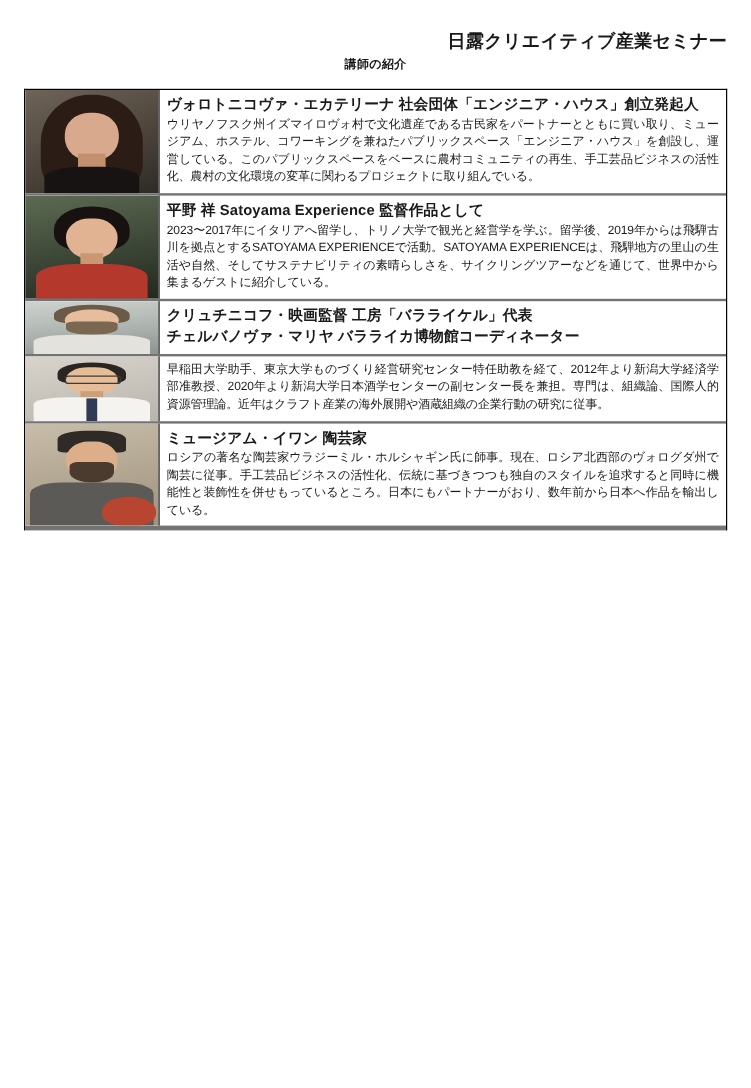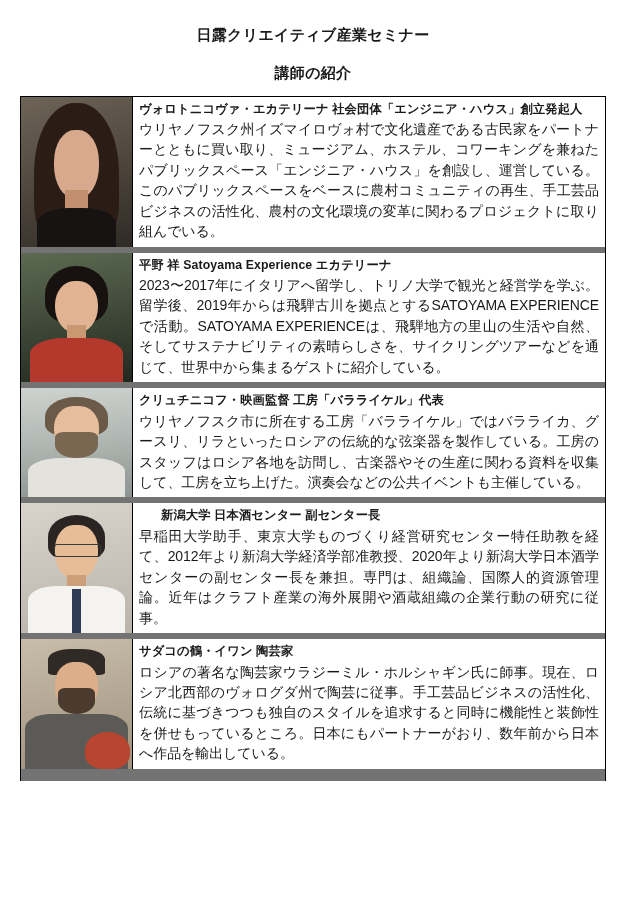--- a/index.html
+++ b/index.html
@@ -16,44 +16,44 @@
   }
   .page {
     width: 626px;
     height: 907px;
     box-sizing: border-box;
     padding: 24px 20px 10px 20px;
     display: flex;
     flex-direction: column;
   }
   .doc-title {
-    text-align: center;
+    text-align: right;
     font-weight: bold;
     font-size: 15px;
     line-height: 1.45;
     letter-spacing: 0.3px;
-    margin-bottom: 16px;
+    margin-bottom: 2px;
   }
   .doc-subtitle {
     text-align: center;
     font-weight: bold;
-    font-size: 15px;
+    font-size: 10px;
     line-height: 1.45;
     letter-spacing: 0.3px;
     margin-bottom: 12px;
   }
   .table {
     border: 1px solid #000;
     border-bottom: none;
     width: 586px;
     box-sizing: border-box;
   }
   .row {
     display: flex;
-    border-bottom: 6px solid #737373;
+    border-bottom: 2px solid #737373;
     box-sizing: border-box;
   }
   .photo-cell {
     width: 112px;
     min-width: 112px;
     border-right: 1px solid #000;
     box-sizing: border-box;
     position: relative;
     overflow: hidden;
   }
@@ -72,21 +72,21 @@
     font-weight: bold;
     font-size: 12.3px;
     line-height: 1.42;
     letter-spacing: 0.1px;
     white-space: nowrap;
   }
   .name-line.indent {
     padding-left: 22px;
   }
   .bio {
-    font-size: 14px;
+    font-size: 10px;
     line-height: 1.46;
     text-align: justify;
     text-justify: inter-character;
     margin-top: 1px;
     letter-spacing: -0.1px;
   }
 
   
   .p-bg { position:absolute; inset:0; }
   .p-el { position:absolute; }
@@ -168,72 +168,71 @@
       <div class="photo-cell">
         <div class="photo ph2">
           <div class="p-bg"></div>
             <div class="p-el hair"></div>
             <div class="p-el face"></div>
           <div class="p-el neck"></div>
             <div class="p-el body"></div>
         </div>
       </div>
       <div class="text-cell">
-        <div class="name-line">平野 祥  Satoyama Experience  エカテリーナ</div>
+        <div class="name-line">平野 祥  Satoyama Experience  監督作品として</div>
         <div class="bio">2023〜2017年にイタリアへ留学し、トリノ大学で観光と経営学を学ぶ。留学後、2019年からは飛騨古川を拠点とするSATOYAMA EXPERIENCEで活動。SATOYAMA EXPERIENCEは、飛騨地方の里山の生活や自然、そしてサステナビリティの素晴らしさを、サイクリングツアーなどを通じて、世界中から集まるゲストに紹介している。</div>
       </div>
     </div>
 
     <div class="row">
       <div class="photo-cell">
         <div class="photo ph3">
           <div class="p-bg"></div>
             <div class="p-el hair"></div>
             <div class="p-el face"></div>
           <div class="p-el beard"></div>
             <div class="p-el body"></div>
         </div>
       </div>
       <div class="text-cell">
         <div class="name-line">クリュチニコフ・映画監督  工房「バラライケル」代表</div>
-        <div class="bio">ウリヤノフスク市に所在する工房「バラライケル」ではバラライカ、グースリ、リラといったロシアの伝統的な弦楽器を製作している。工房のスタッフはロシア各地を訪問し、古楽器やその生産に関わる資料を収集して、工房を立ち上げた。演奏会などの公共イベントも主催している。</div>
+        <div class="name-line">チェルバノヴァ・マリヤ  バラライカ博物館コーディネーター</div>
       </div>
     </div>
 
     <div class="row">
       <div class="photo-cell">
         <div class="photo ph4">
           <div class="p-bg"></div>
             <div class="p-el hair"></div>
             <div class="p-el face"></div>
           <div class="p-el glasses"></div>
             <div class="p-el neck"></div>
           <div class="p-el body"></div>
             <div class="p-el tie"></div>
         </div>
       </div>
       <div class="text-cell">
-        <div class="name-line indent">新潟大学  日本酒センター  副センター長</div>
         <div class="bio">早稲田大学助手、東京大学ものづくり経営研究センター特任助教を経て、2012年より新潟大学経済学部准教授、2020年より新潟大学日本酒学センターの副センター長を兼担。専門は、組織論、国際人的資源管理論。近年はクラフト産業の海外展開や酒蔵組織の企業行動の研究に従事。</div>
       </div>
     </div>
 
     <div class="row">
       <div class="photo-cell">
         <div class="photo ph5">
           <div class="p-bg"></div>
             <div class="p-el hat"></div>
             <div class="p-el face"></div>
           <div class="p-el beard"></div>
             <div class="p-el body"></div>
             <div class="p-el bowl"></div>
         </div>
       </div>
       <div class="text-cell">
-        <div class="name-line">サダコの鶴・イワン  陶芸家</div>
+        <div class="name-line">ミュージアム・イワン  陶芸家</div>
         <div class="bio">ロシアの著名な陶芸家ウラジーミル・ホルシャギン氏に師事。現在、ロシア北西部のヴォログダ州で陶芸に従事。手工芸品ビジネスの活性化、伝統に基づきつつも独自のスタイルを追求すると同時に機能性と装飾性を併せもっているところ。日本にもパートナーがおり、数年前から日本へ作品を輸出している。</div>
       </div>
     </div>
 
     <div class="row">
       <div class="photo-cell">
         <div class="photo ph6">
           <div class="p-bg"></div>
             <div class="p-el body"></div>
             <div class="p-el patch1"></div>

